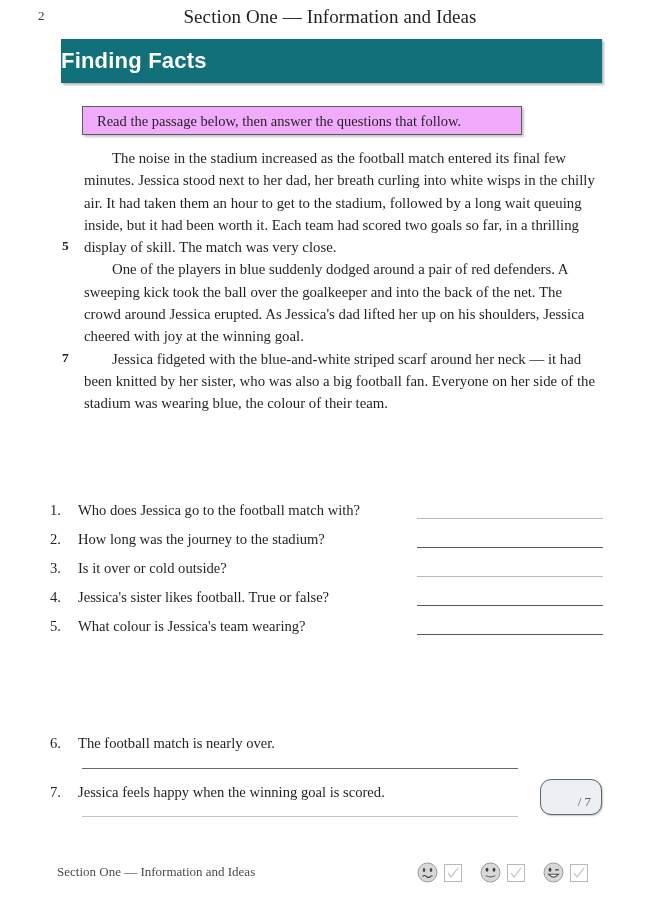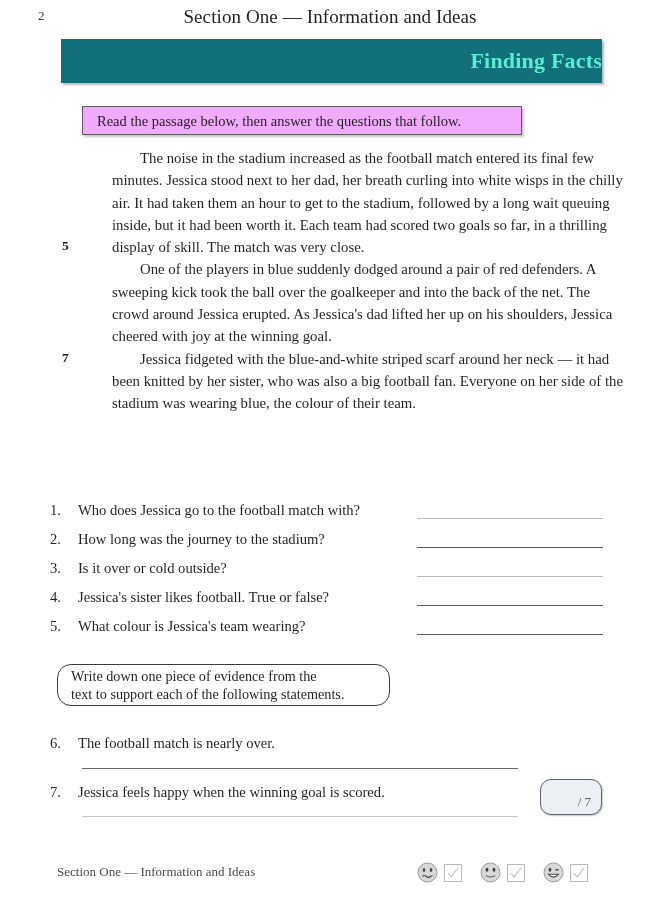--- a/index.html
+++ b/index.html
@@ -48,23 +48,23 @@
     width: 541px;
     height: 44px;
     background: #11707a;
     box-shadow: 2px 2px 2px rgba(0,0,0,0.28);
   }
   .banner-title {
     position: absolute;
     left: 0; right: 0;
     top: 50%;
     transform: translateY(-50%);
-    text-align: right;
-    color: #5eead4;
-    font-family: Liberation Serif, serif;
+    text-align: left;
+    color: #ffffff;
+    font-family: Liberation Sans, sans-serif;
     font-weight: bold;
     font-size: 22px;
     letter-spacing: 0.2px;
   }
 
   
   .instr-rect {
     position: absolute;
     left: 82px;
     top: 106px;
@@ -84,21 +84,20 @@
   }
 
   
   .passage {
     position: absolute;
     left: 84px;
     top: 147px;
     width: 518px;
     font-size: 14.8px;
     line-height: 22.3px;
-    margin-left: 28px;
   }
   .passage p {
     margin: 0;
     text-indent: 28px;
   }
   .linenum {
     position: absolute;
     left: 62px;
     font-size: 13.5px;
     font-weight: bold;
@@ -272,26 +271,20 @@
     <span class="num">5.</span>
     <span class="text">What colour is Jessica's team wearing?</span>
   </div>
 
   <div class="ansline light" style="top:518px"></div>
   <div class="ansline" style="top:547px"></div>
   <div class="ansline light" style="top:576px"></div>
   <div class="ansline" style="top:605px"></div>
   <div class="ansline" style="top:634px"></div>
 
-  <div class="pill" id="pill-evidence">
-    <div class="pill-text">
-      <span>Write down one piece of evidence from the</span><br>
-      <span>text to support each of the following statements.</span>
-    </div>
-  </div>
 
   <div class="q" style="left:50px; top:735px">
     <span class="num">6.</span>
     <span class="text">The football match is nearly over.</span>
   </div>
   <div class="wideline" style="top:768px"></div>
 
   <div class="q" style="left:50px; top:784px">
     <span class="num">7.</span>
     <span class="text">Jessica feels happy when the winning goal is scored.</span>

